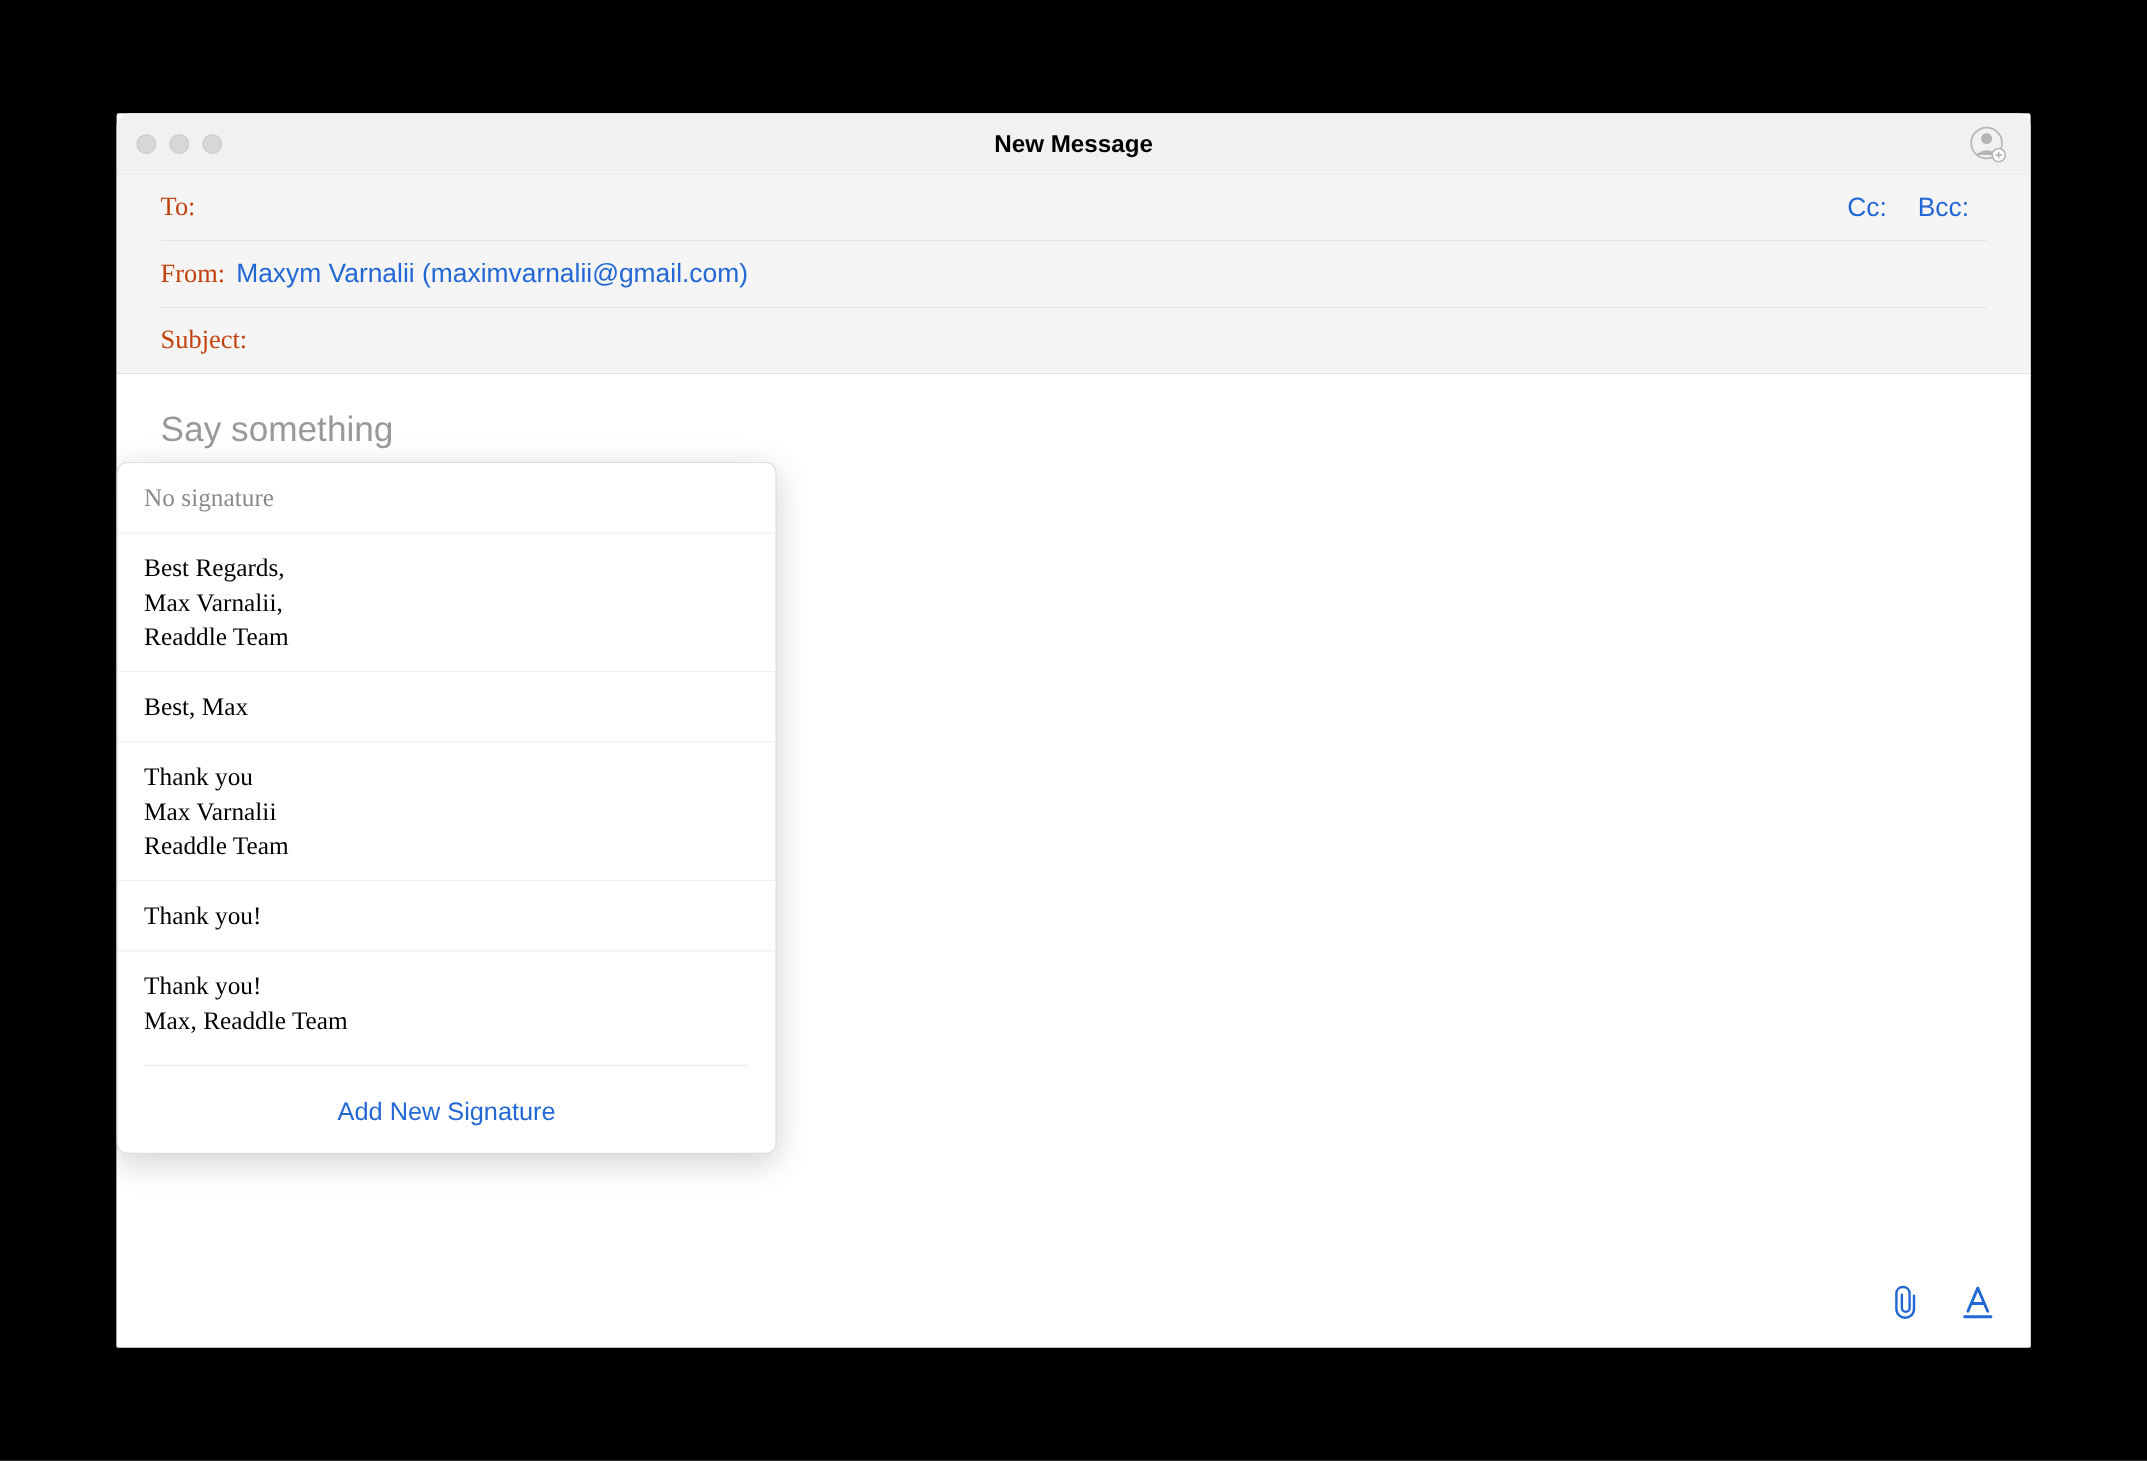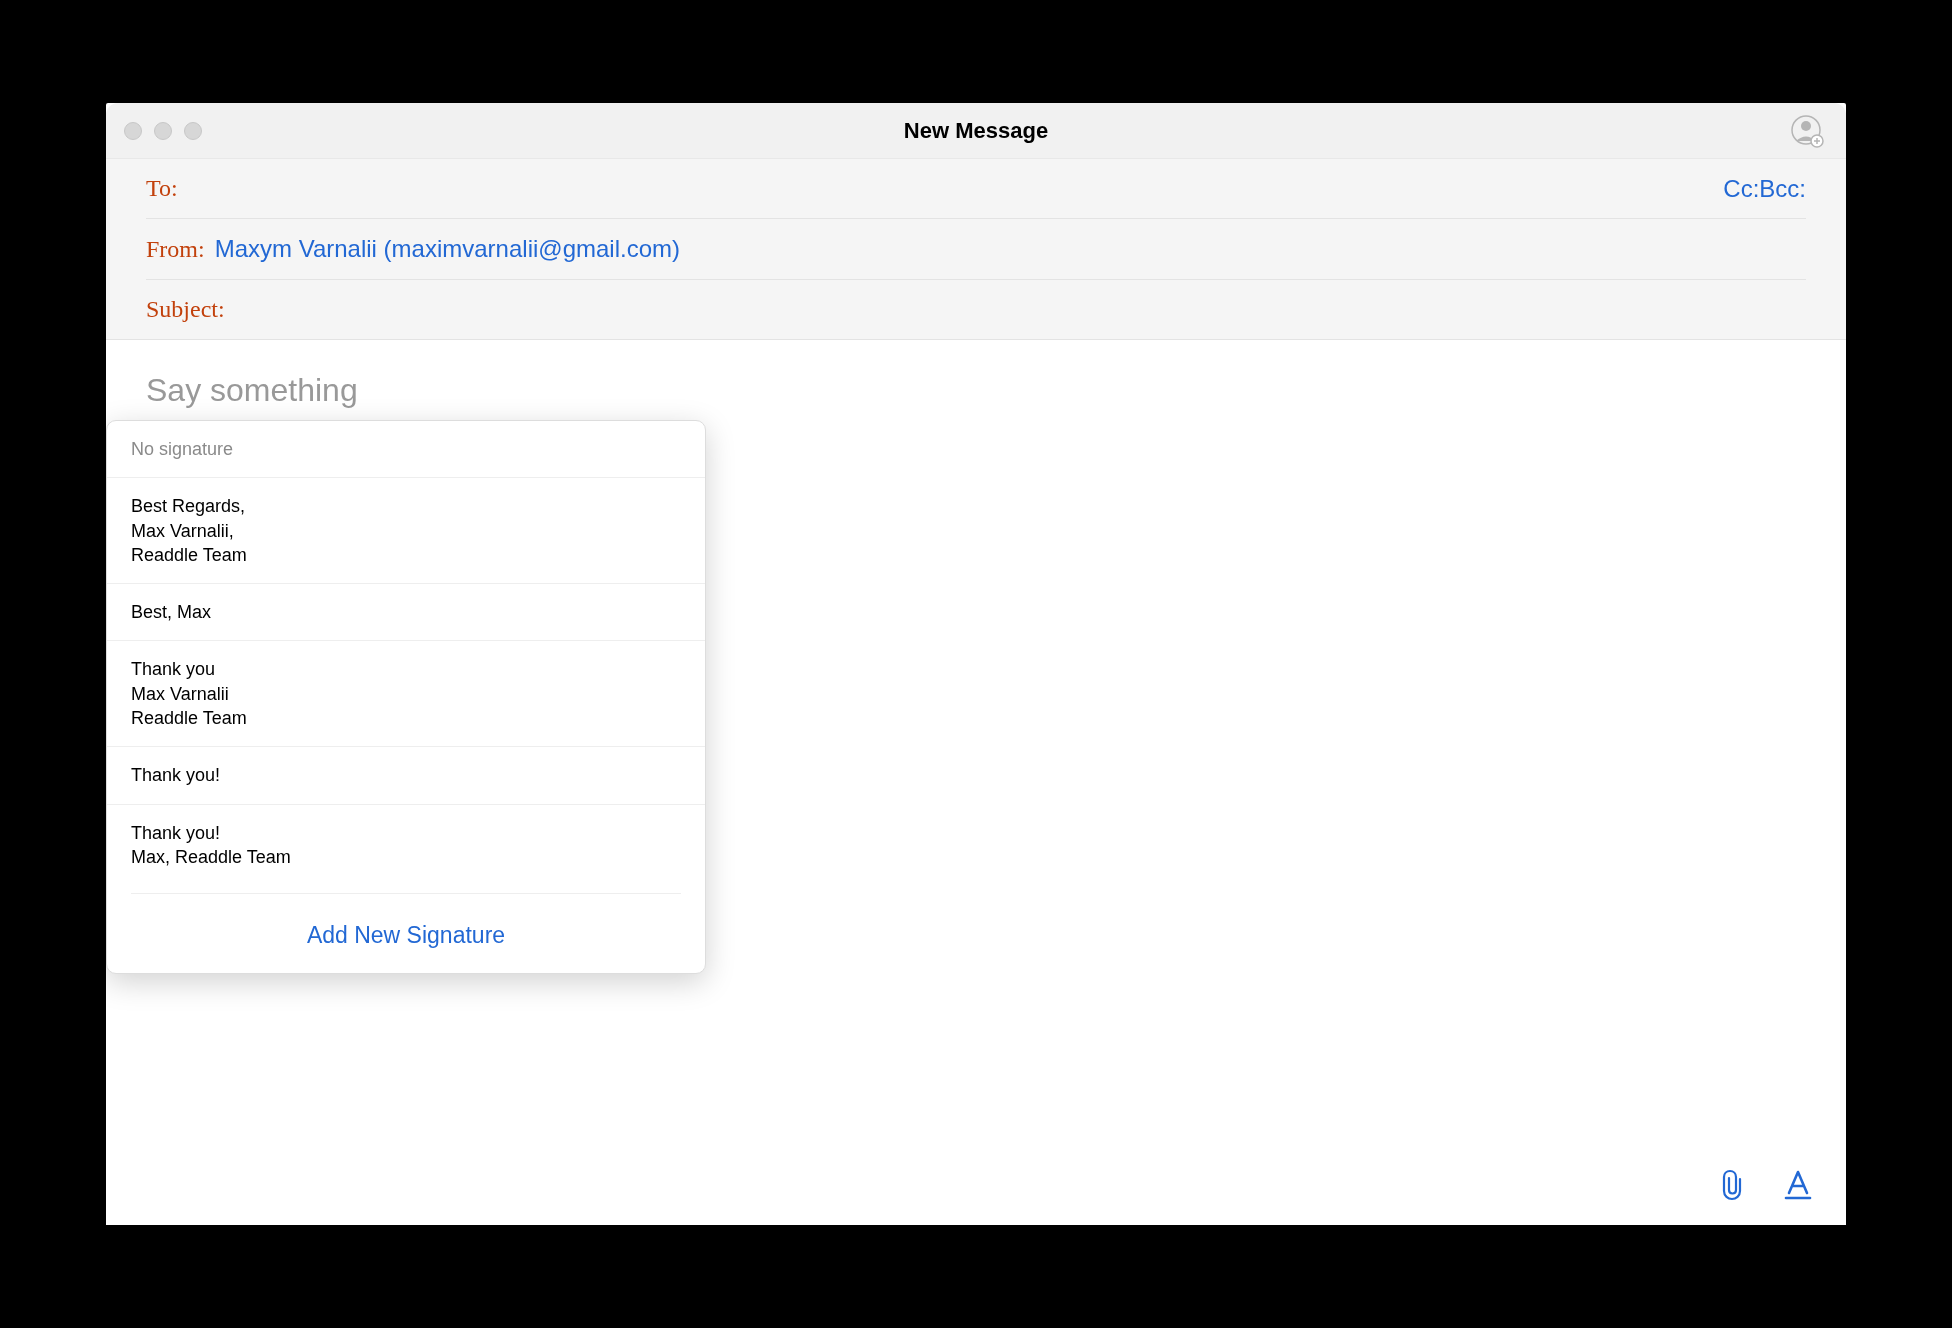--- a/index.html
+++ b/index.html
@@ -96,22 +96,23 @@
       margin-right: 10px;
       font-family: Liberation Serif, serif;
     }
     
     .field-value {
       color: #2268d4;
     }
     
     .cc-bcc {
       position: absolute;
-      right: 0;
-      display: flex;
+      right: 16px;
+      display: flex;
+      gap: 28px;
     }
     
     .cc-bcc span {
       color: #2268d4;
       cursor: pointer;
     }
     
     .message-body {
       flex: 1;
       padding: 32px 40px;
@@ -133,23 +134,24 @@
       border: 1px solid #ddd;
       border-radius: 10px;
       box-shadow: 0 8px 30px rgba(0,0,0,0.18);
       padding: 0;
       z-index: 10;
     }
     
     .signature-item {
       padding: 16px 24px;
       border-bottom: 1px solid #eee;
-      font-size: 18px;
+      font-size: 23px;
       line-height: 1.35;
       cursor: pointer;
+      font-family: Liberation Serif, serif;
     }
     
     .signature-item.muted {
       color: #8a8a8a;
     }
     
     .signature-divider {
       height: 1px;
       background: #eee;
       margin: 8px 24px;

